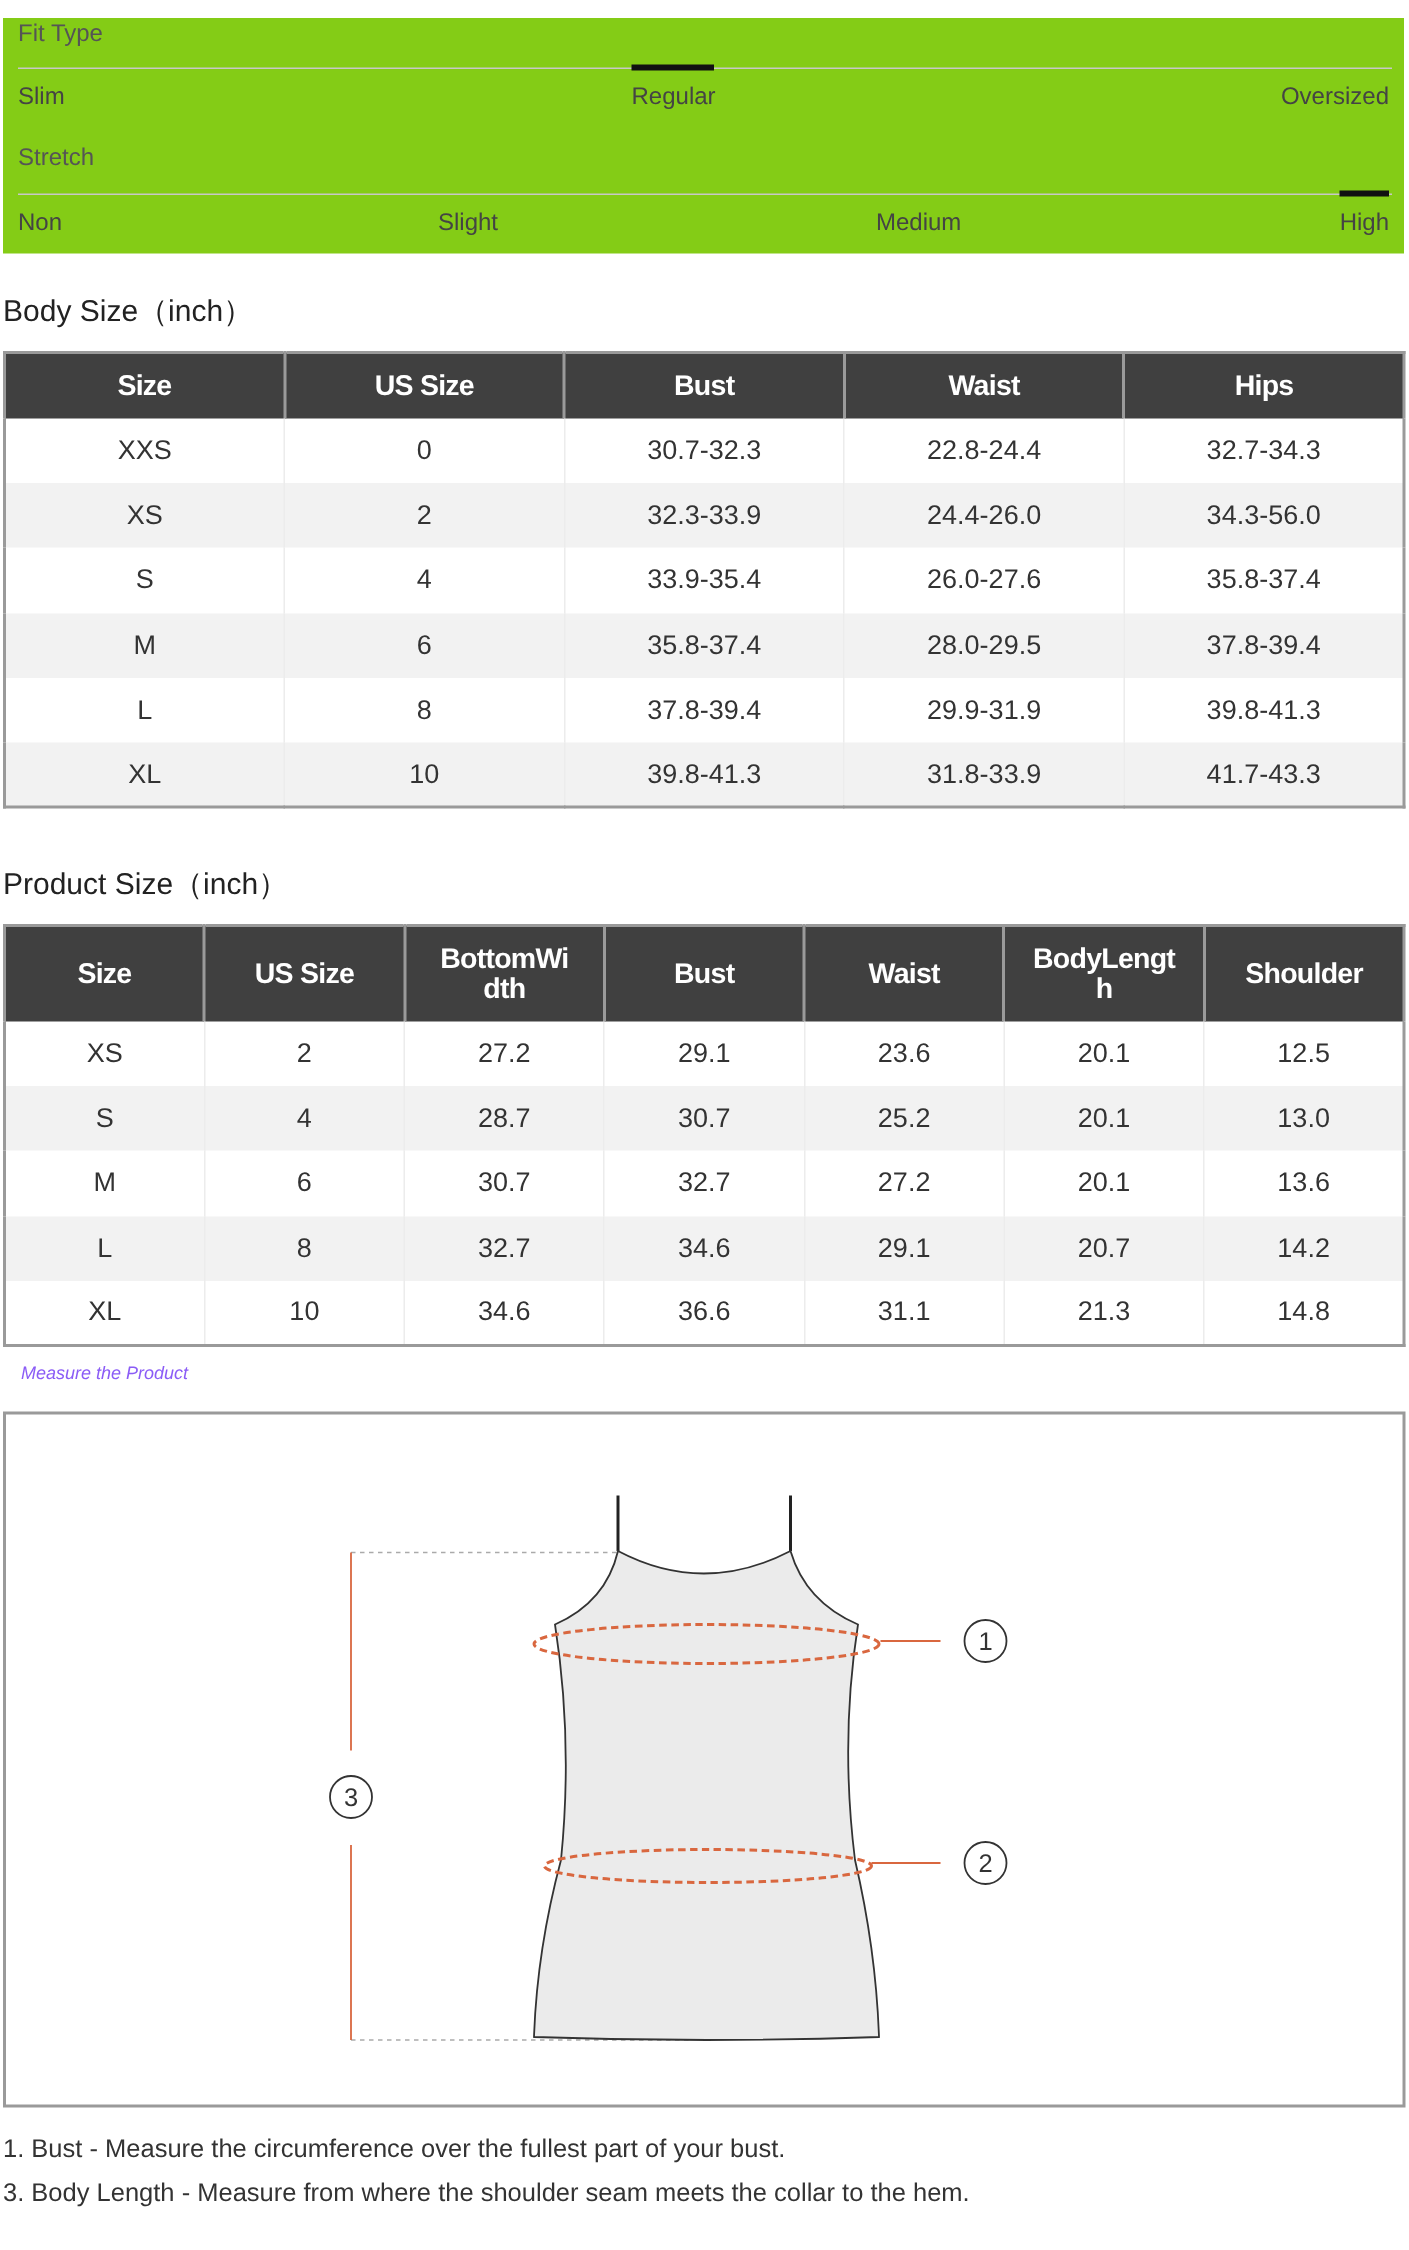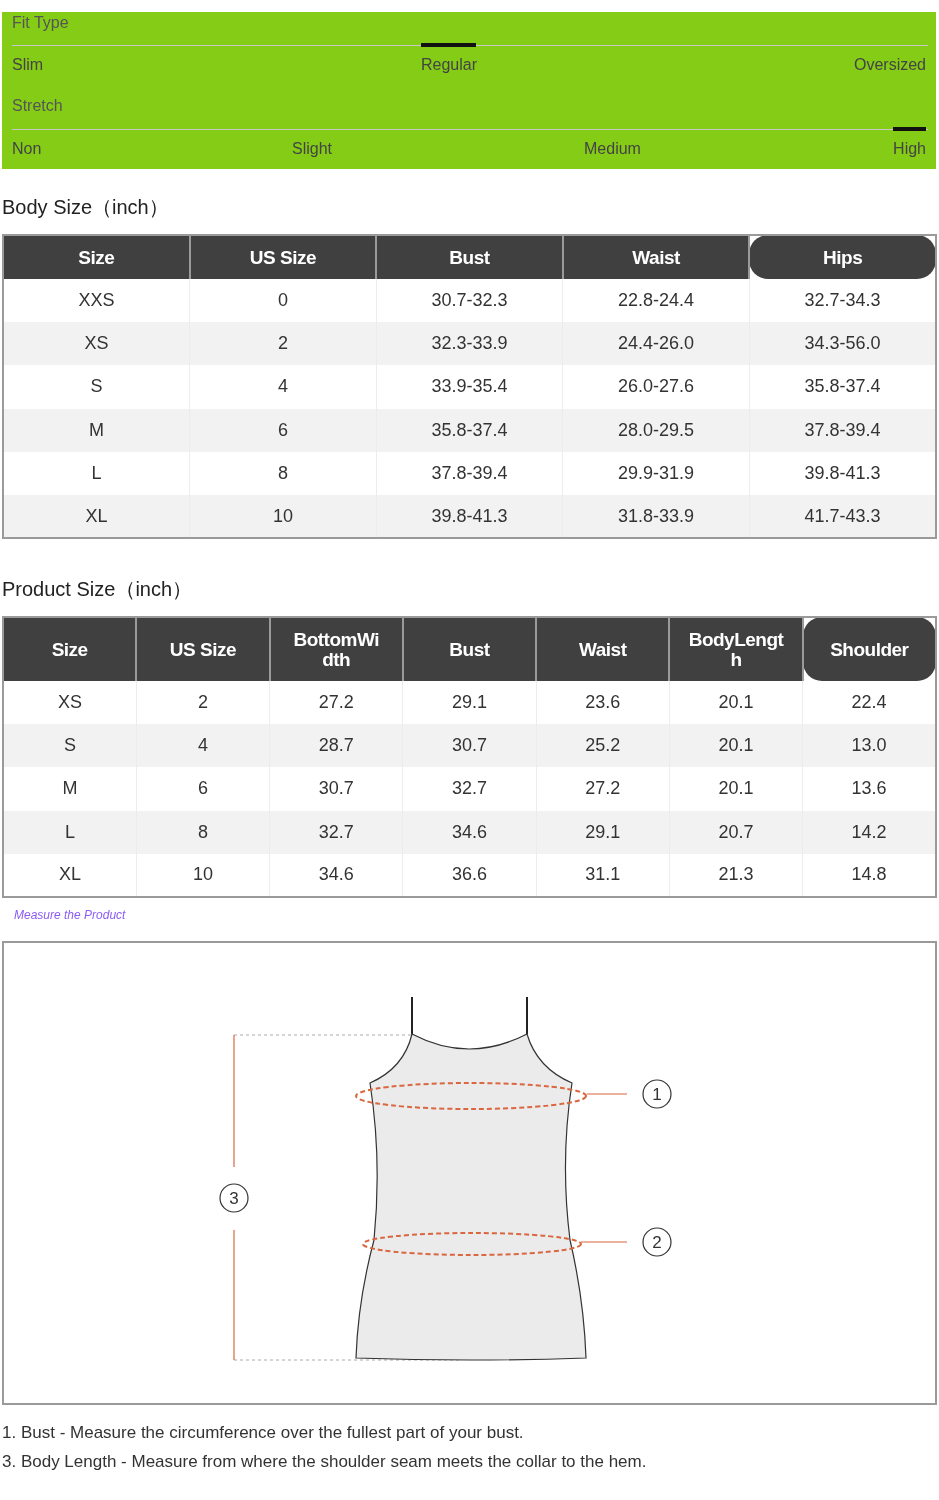--- a/index.html
+++ b/index.html
@@ -12,21 +12,21 @@
   .scale-track { position: absolute; left: 10px; width: 916px; height: 1px; background: #c8c8c8; }
   .scale-marker { position: absolute; height: 4px; background: #111; }
   .scale-label { position: absolute; font-size: 16px; color: #444; white-space: nowrap; }
 
   
   .section-title { position: absolute; left: 2px; font-size: 20px; color: #222; }
 
   
   table.size-table { position: absolute; left: 2px; width: 935px; border-collapse: collapse; border: 2px solid #9a9a9a; }
   table.size-table th { background: #404040; color: #fff; font-weight: bold; font-size: 19px; border-right: 2px solid #9a9a9a; text-align: center; letter-spacing: -0.5px; }
-  table.size-table th:last-child { border-right: none; border-radius: 19px; }
+  table.size-table th:last-child { border-right: none; }
   table.size-table td { text-align: center; font-size: 18px; color: #333; border-right: 1px solid #ececec; }
   table.size-table td:last-child { border-right: none; }
   table.size-table tr.alt td { background: #f2f2f2; }
 
   #body-table { top: 234px; }
   #body-table th { height: 44px; }
   #body-table td { height: 43.2px; margin-top: 20px; }
 
   #product-table { top: 616px; }
   #product-table th { height: 64px; line-height: 20px; }
@@ -130,21 +130,21 @@
     </tr>
   </thead>
   <tbody>
     <tr>
       <td>XS</td>
       <td>2</td>
       <td>27.2</td>
       <td>29.1</td>
       <td>23.6</td>
       <td>20.1</td>
-      <td>22.4</td>
+      <td>12.5</td>
     </tr>
     <tr class="alt">
       <td>S</td>
       <td>4</td>
       <td>28.7</td>
       <td>30.7</td>
       <td>25.2</td>
       <td>20.1</td>
       <td>13.0</td>
     </tr>

